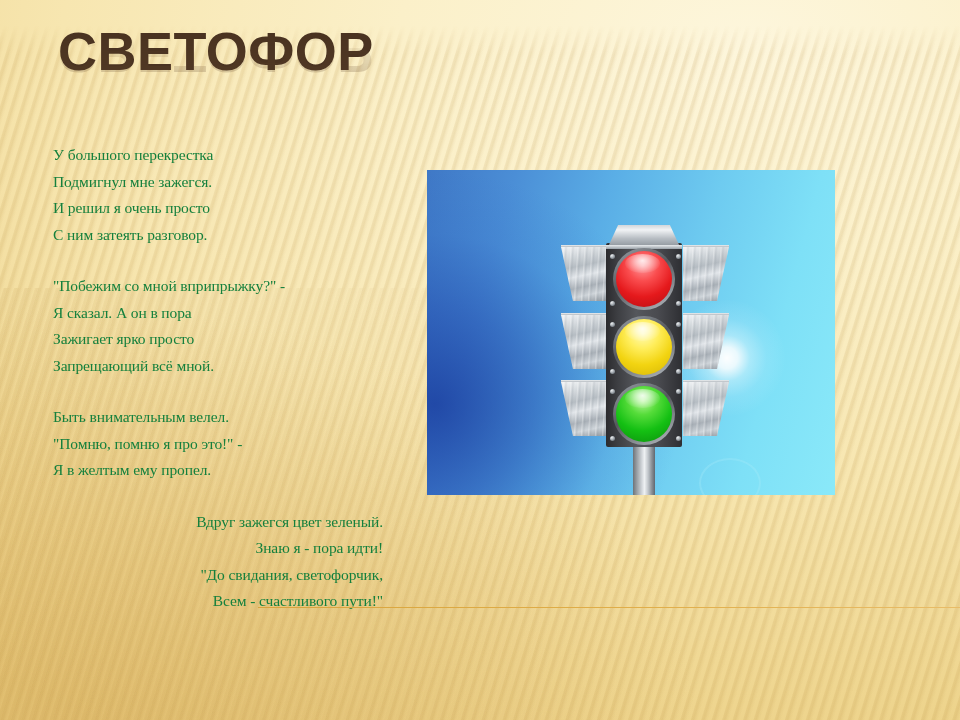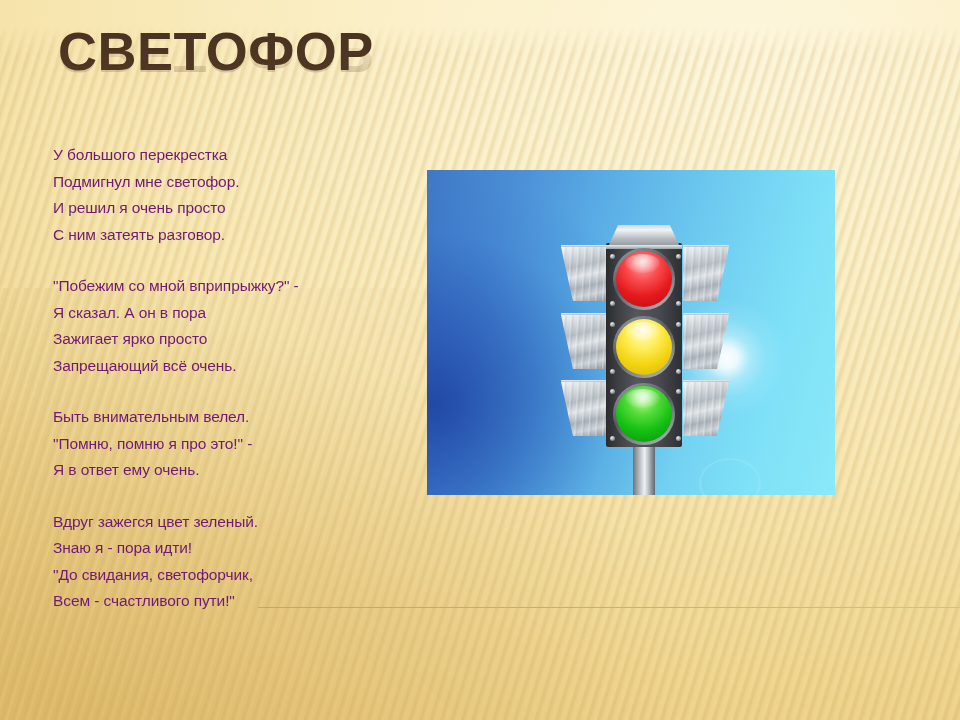--- a/index.html
+++ b/index.html
@@ -114,26 +114,26 @@
   }
 
   
   #poem {
     position: absolute;
     left: 53px;
     top: 142px;
     width: 330px;
   }
   .stanza { margin: 0 0 25px 0; }
-  .stanza:last-child { margin-bottom: 7px; }
+  .stanza:last-child { margin-bottom: 7px; text-align: right; }
   .poem-line {
-    font-family: Liberation Sans, sans-serif;
+    font-family: Liberation Serif, serif;
     font-size: 15.5px;
     line-height: 26.5px;
-    color: #701a75;
+    color: #15803d;
     white-space: nowrap;
     letter-spacing: -0.1px;
   }
 
   
   #divider {
     position: absolute;
     left: 258px;
     top: 607px;
     width: 702px;
@@ -357,36 +357,36 @@
 
   <div id="title-block">
     <div class="title-text">СВЕТОФОР</div>
     <div class="title-reflection">СВЕТОФОР</div>
   </div>
 
   <div id="poem">
 
     <div class="stanza">
       <div class="poem-line">У большого перекрестка</div>
-      <div class="poem-line">Подмигнул мне светофор.</div>
+      <div class="poem-line">Подмигнул мне зажегся.</div>
       <div class="poem-line">И решил я очень просто</div>
       <div class="poem-line">С ним затеять разговор.</div>
     </div>
 
     <div class="stanza">
       <div class="poem-line">"Побежим со мной вприпрыжку?" -</div>
       <div class="poem-line">Я сказал. А он в пора</div>
       <div class="poem-line">Зажигает ярко просто</div>
-      <div class="poem-line">Запрещающий всё очень.</div>
+      <div class="poem-line">Запрещающий всё мной.</div>
     </div>
 
     <div class="stanza">
       <div class="poem-line">Быть внимательным велел.</div>
       <div class="poem-line">"Помню, помню я про это!" -</div>
-      <div class="poem-line">Я в ответ ему очень.</div>
+      <div class="poem-line">Я в желтым ему пропел.</div>
     </div>
 
     <div class="stanza">
       <div class="poem-line">Вдруг зажегся цвет зеленый.</div>
       <div class="poem-line">Знаю я - пора идти!</div>
       <div class="poem-line">"До свидания, светофорчик,</div>
       <div class="poem-line">Всем - счастливого пути!"</div>
     </div>
 
   </div>

